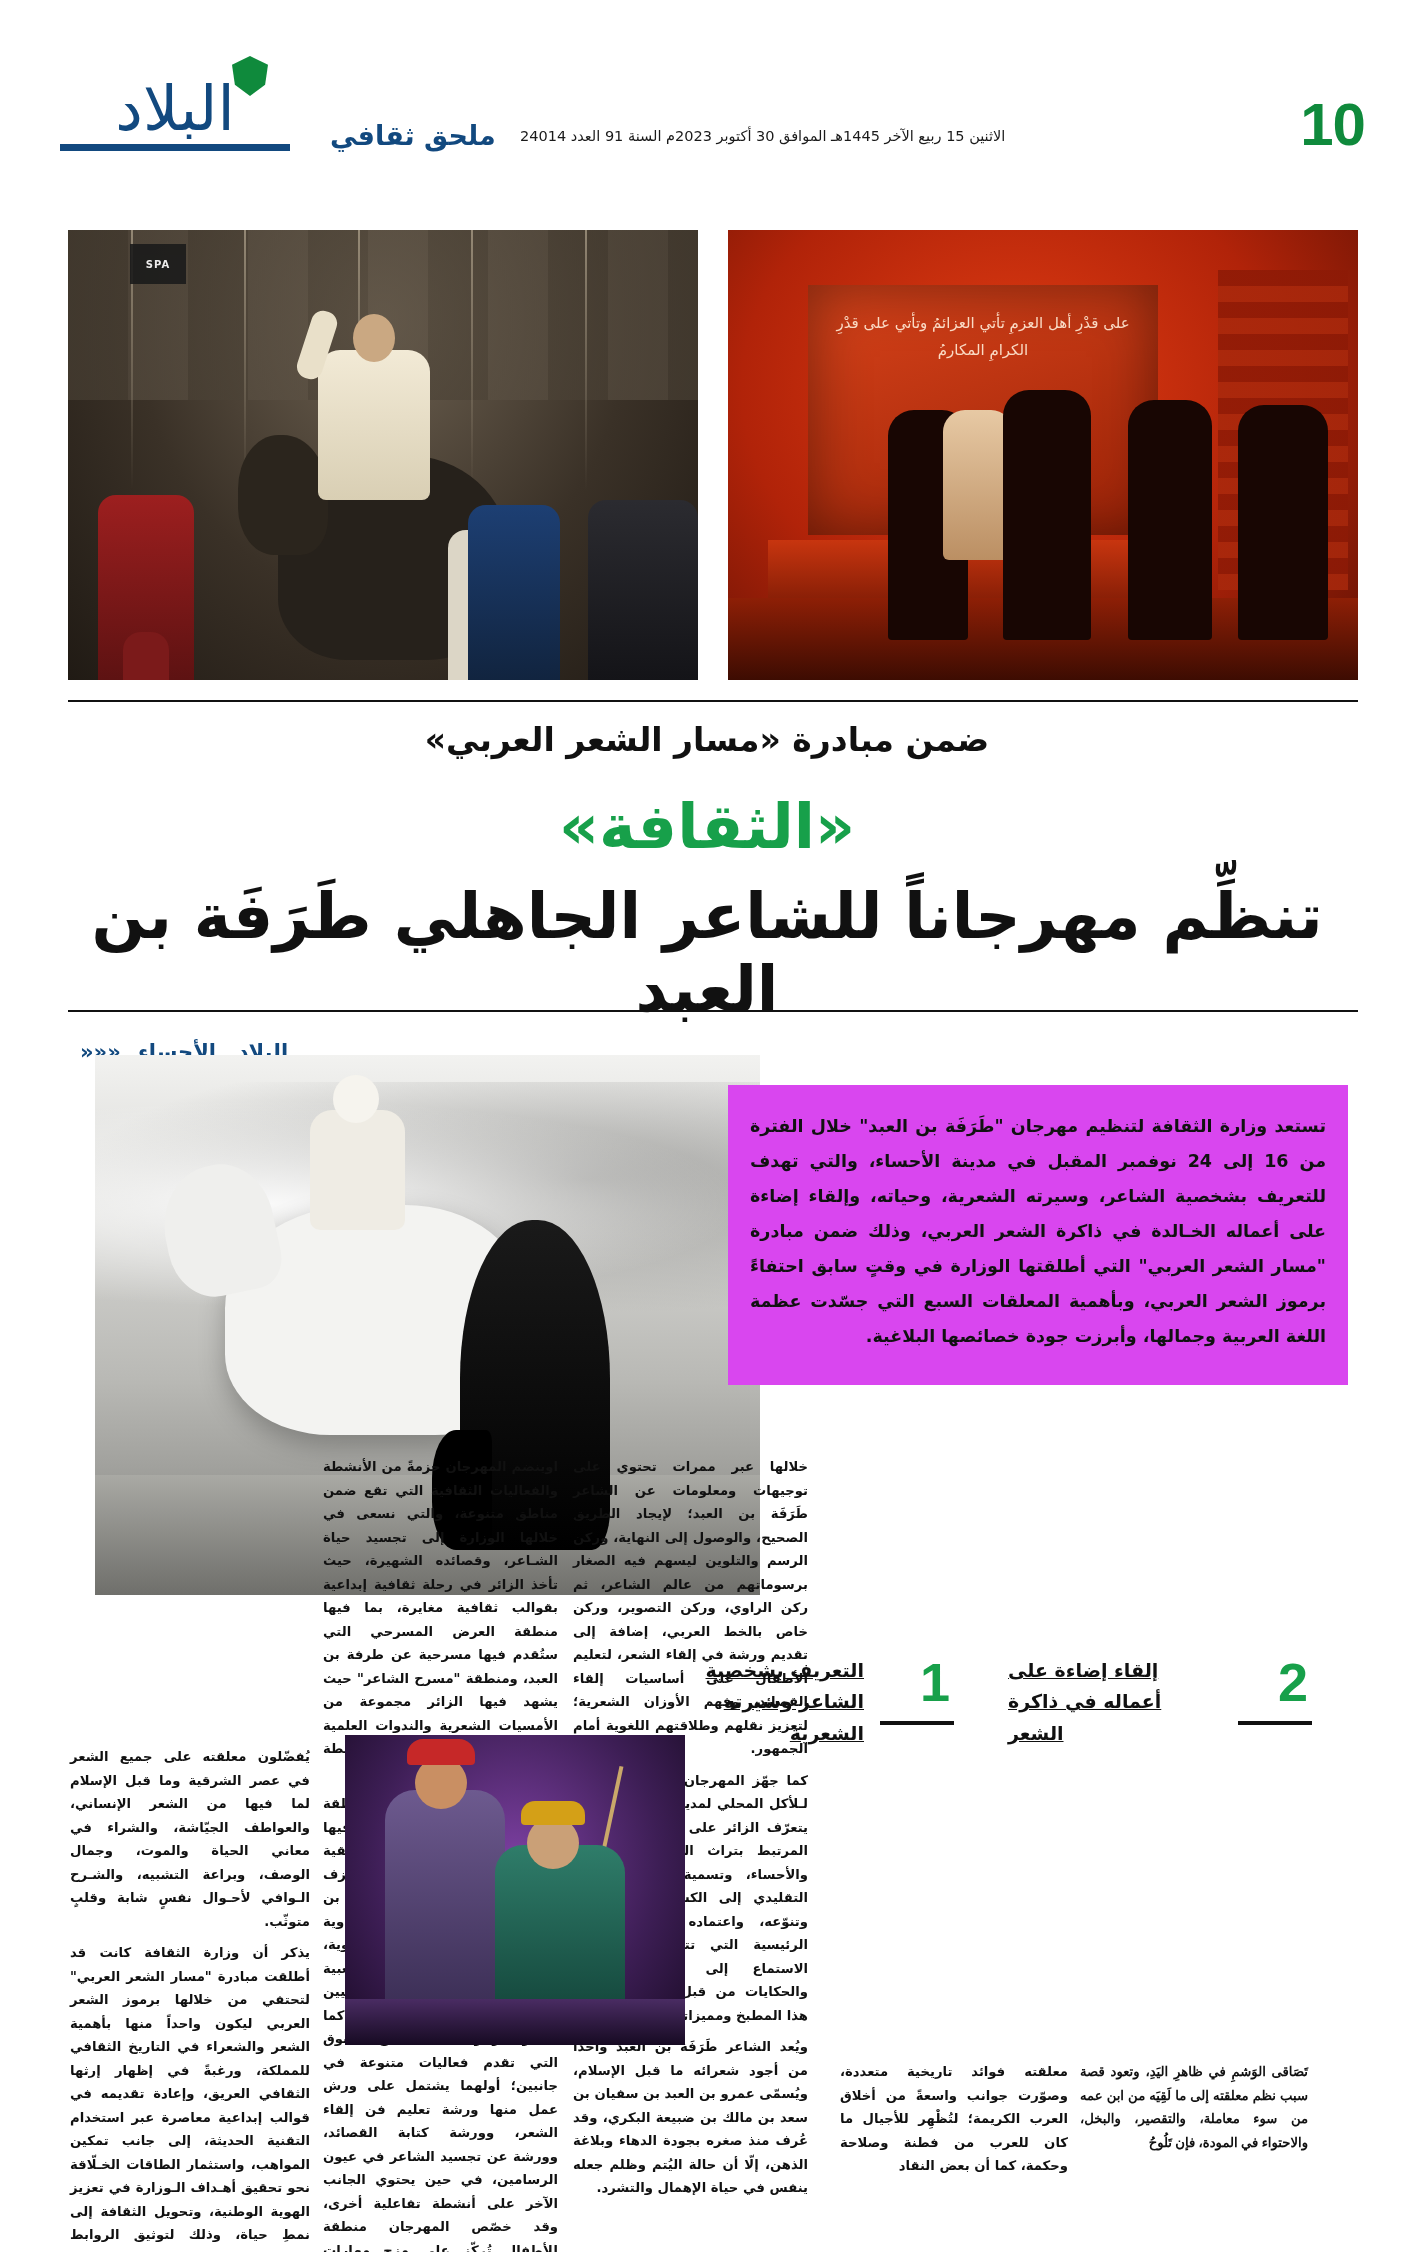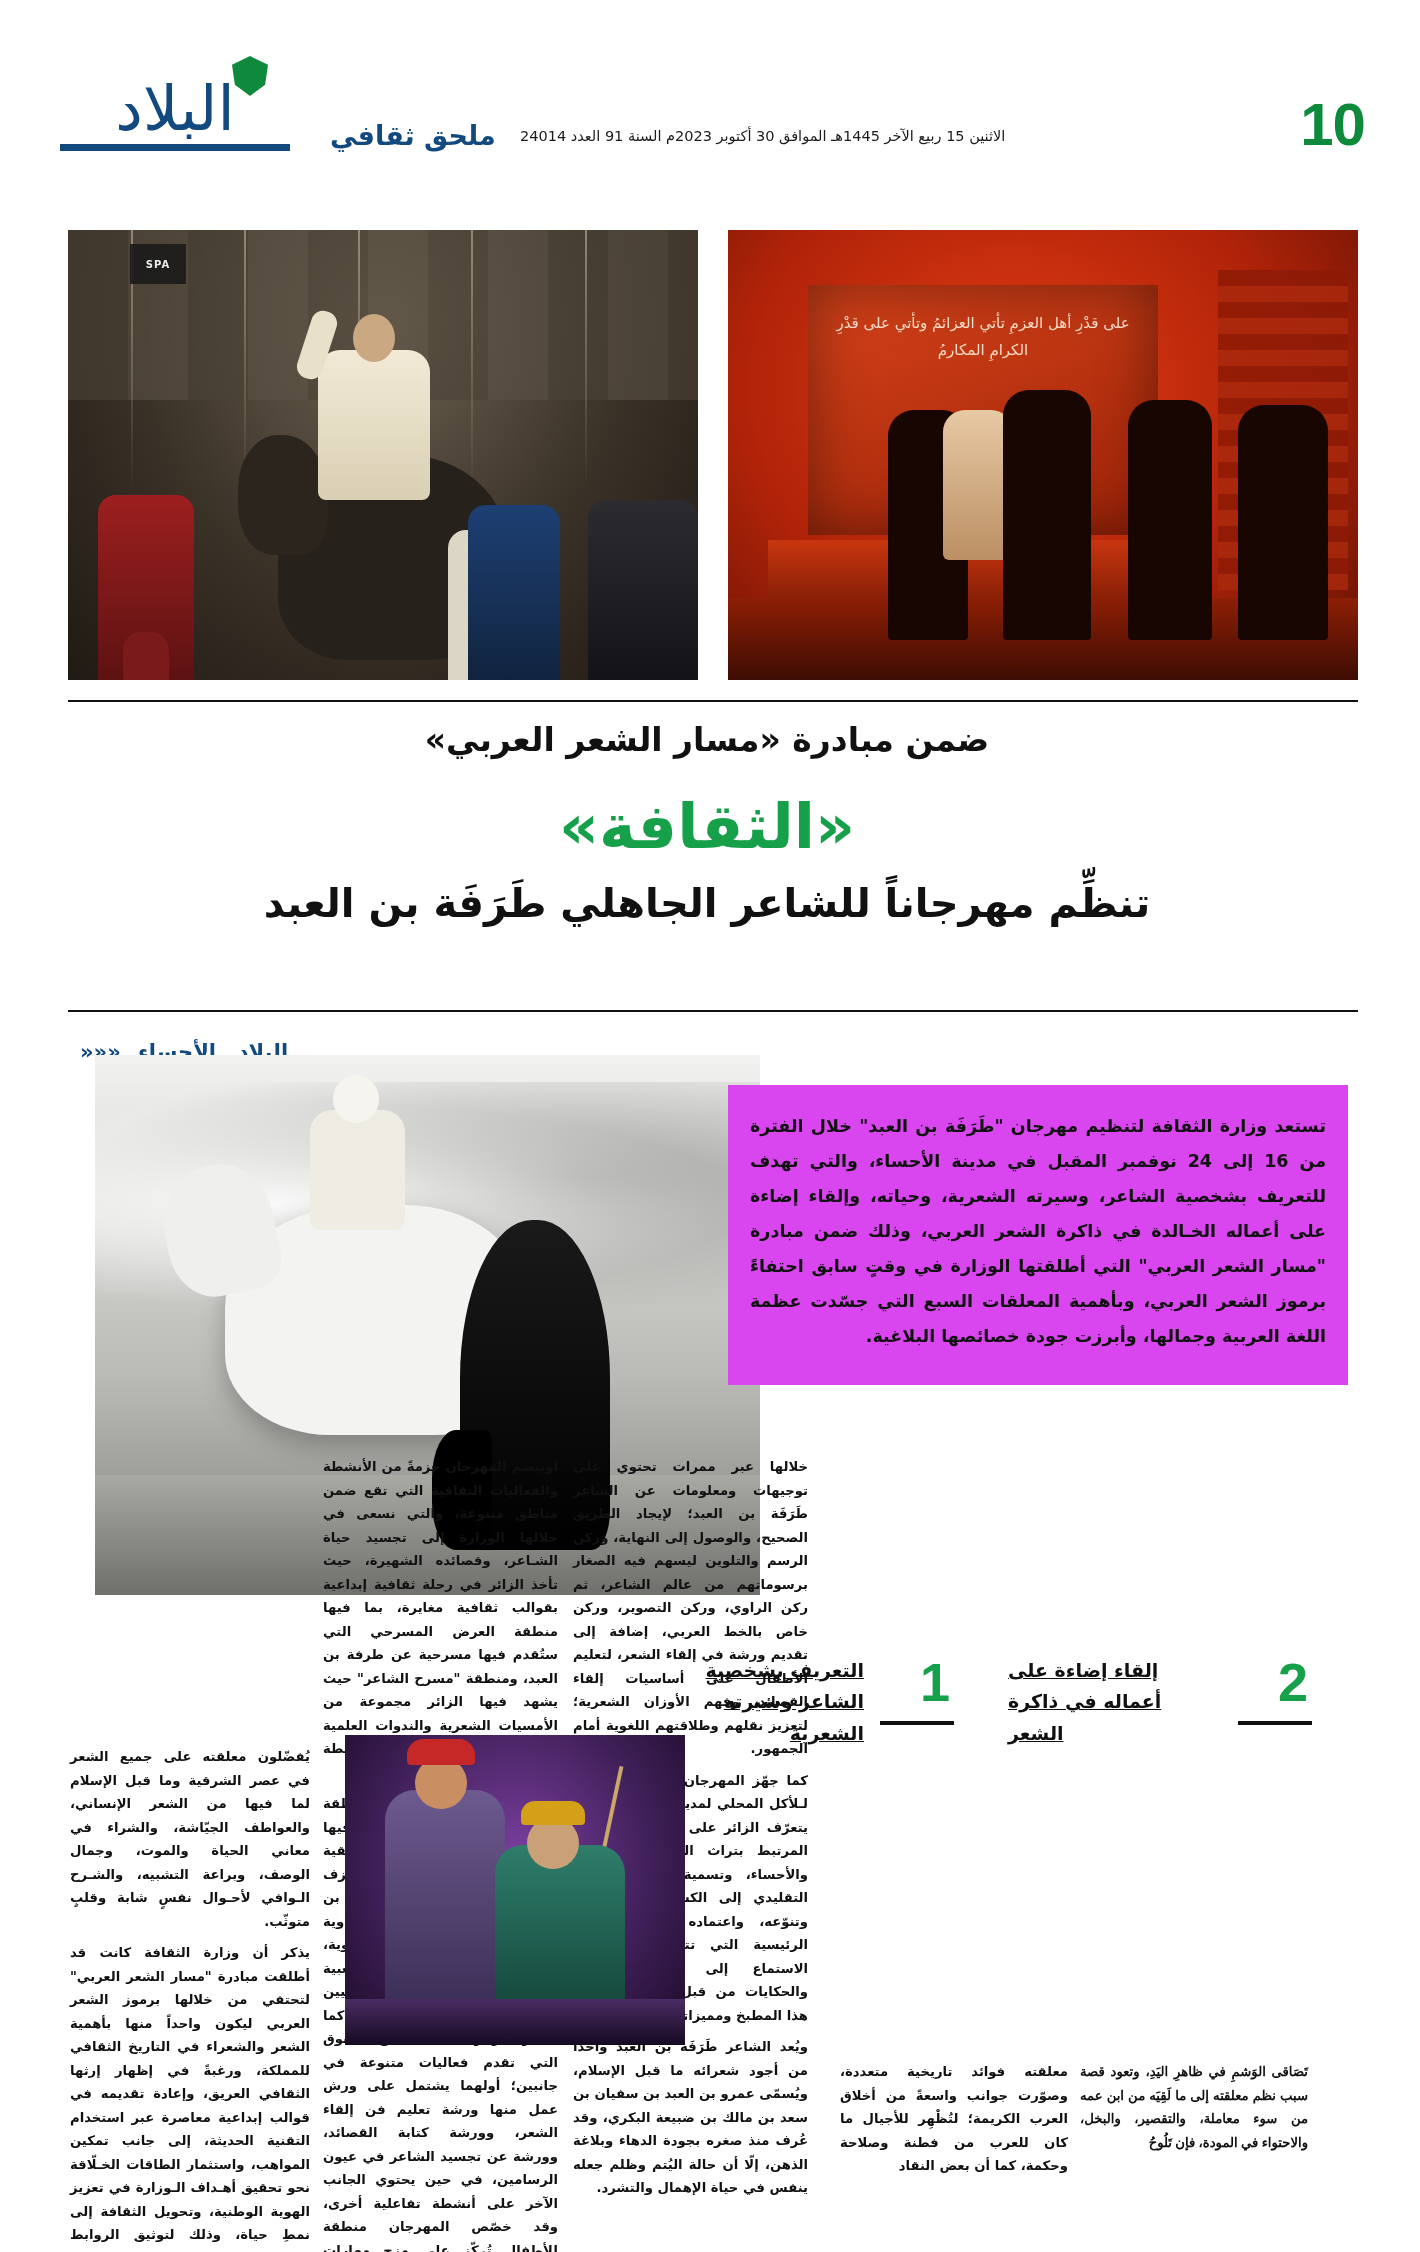--- a/index.html
+++ b/index.html
@@ -149,21 +149,21 @@
     position:absolute; right:68px; top:720px; width:1290px;
     text-align:center; font-size:33px; font-weight:bold; color:#111;
   }
   .head-green {
     position:absolute; right:68px; top:790px; width:1290px;
     text-align:center; font-size:62px; font-weight:bold; color:#17a04a;
     letter-spacing:-1px;
   }
   .head-main {
     position:absolute; right:68px; top:880px; width:1290px;
-    text-align:center; font-size:40px; font-weight:bold; color:#111;
+    text-align:center; font-size:63px; font-weight:bold; color:#111;
     letter-spacing:-1px;
   }
 
   .rule-2 { top:1010px; }
 
   
   .byline {
     position:absolute; right:700px; top:1040px; width:640px;
     text-align:left; font-size:21px; font-weight:bold; color:#12497f;
     direction:rtl;

